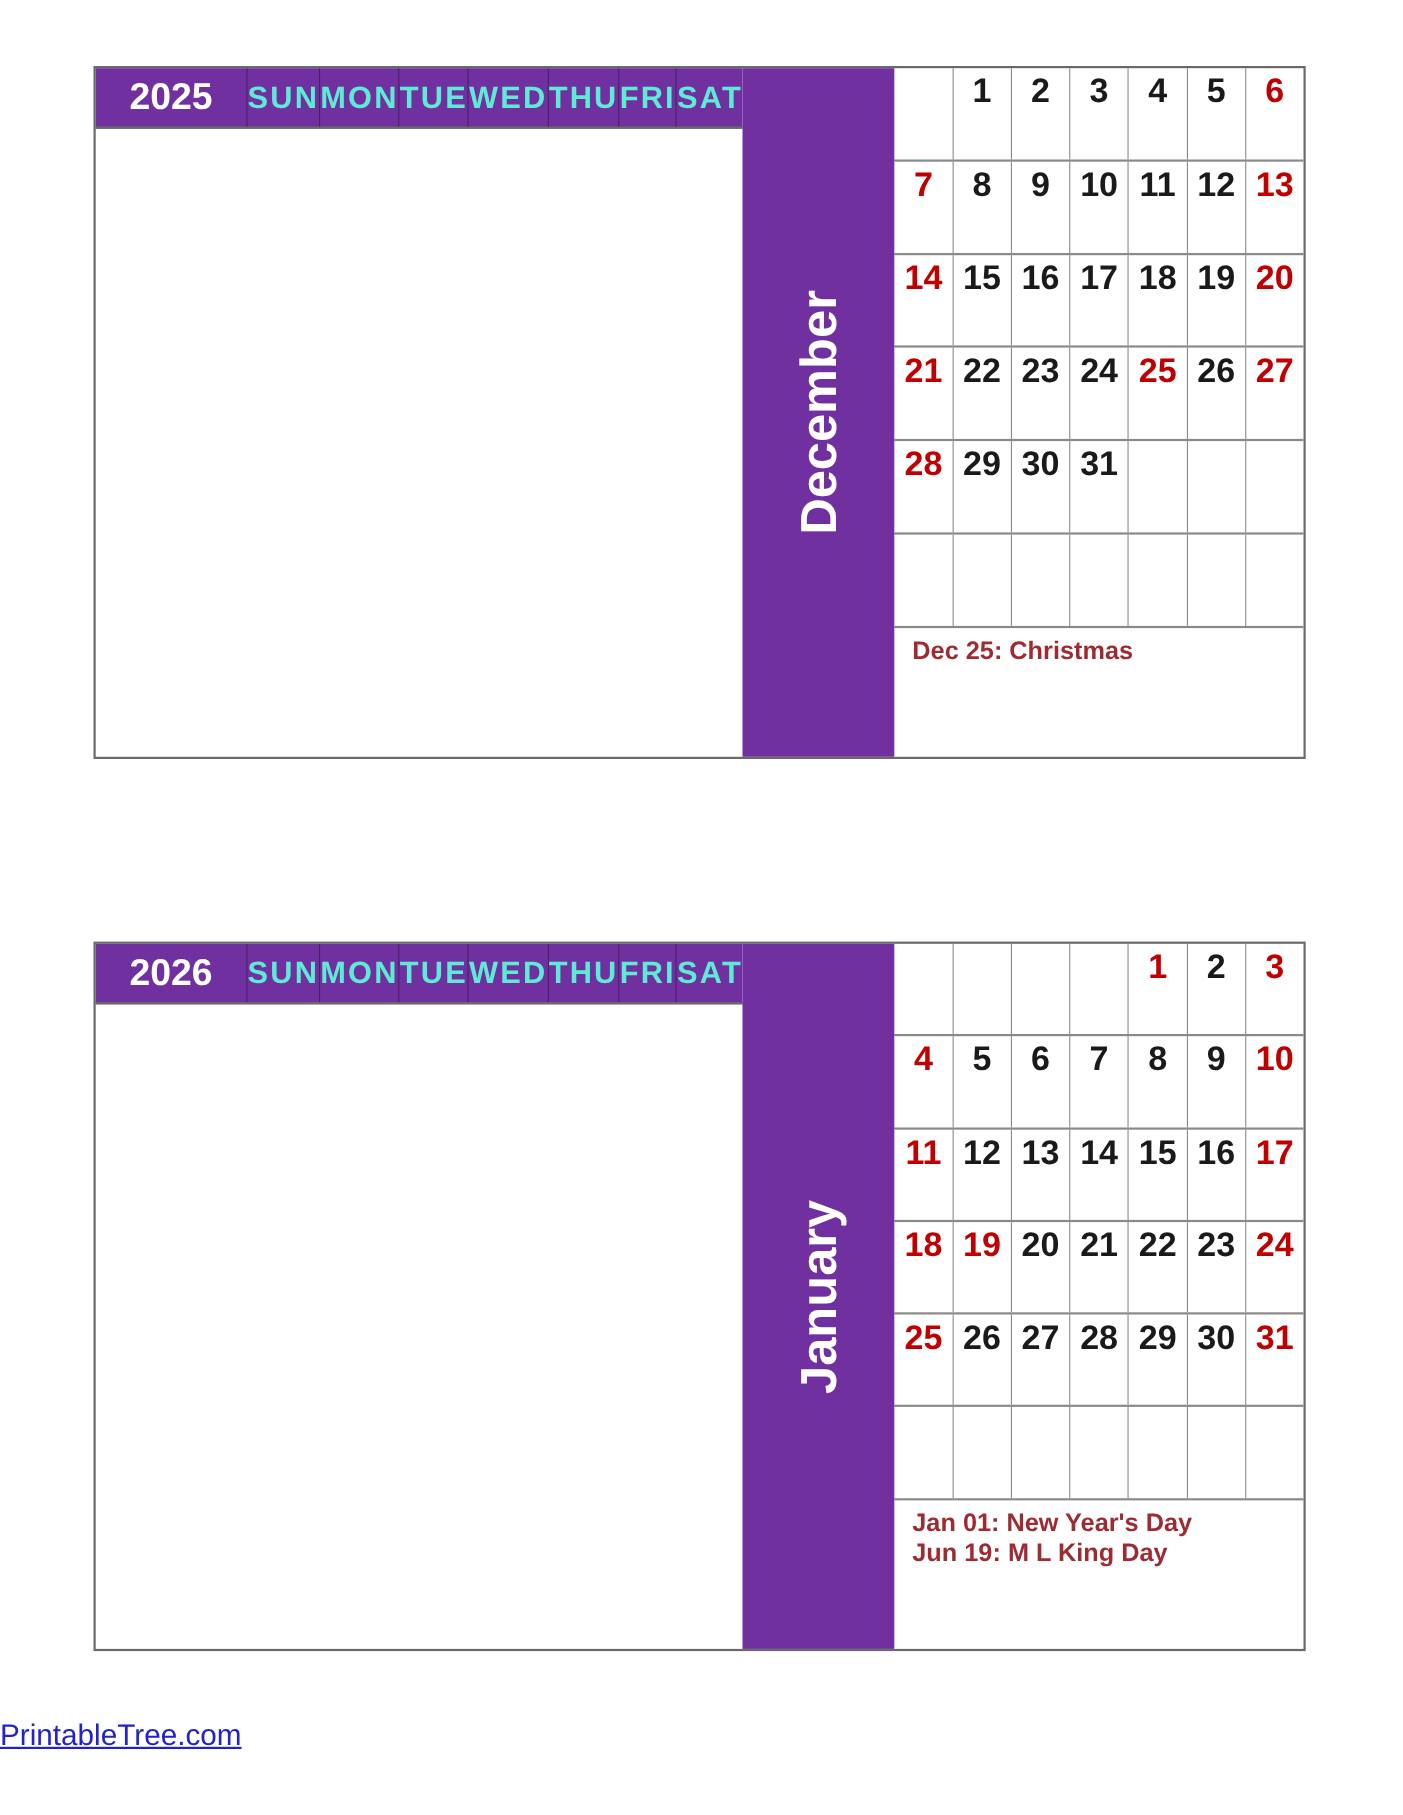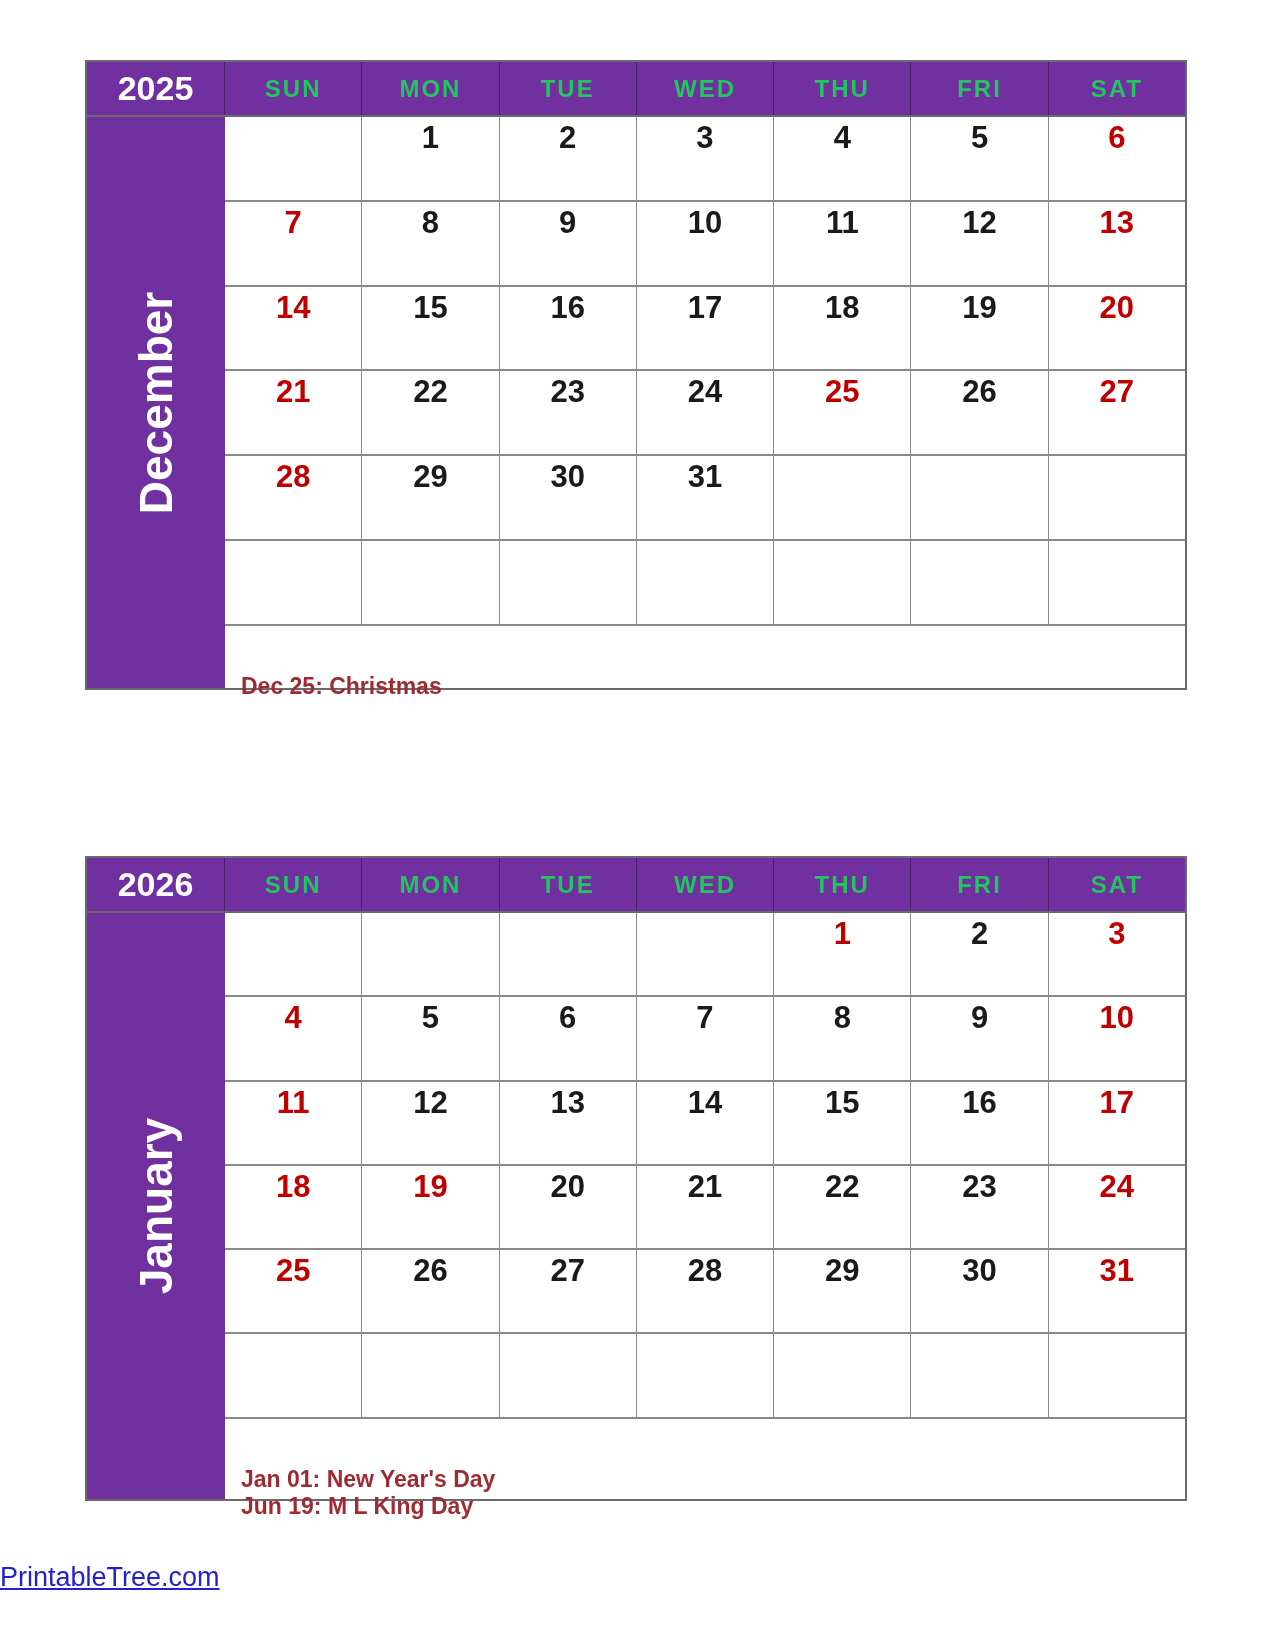--- a/index.html
+++ b/index.html
@@ -12,37 +12,37 @@
     --link-blue:#2121CD;
   }
   html,body{margin:0;padding:0;}
   body{
     width:1275px;height:1650px;position:relative;background:#ffffff;
     font-family:"Liberation Sans", sans-serif;overflow:hidden;
   }
   .cal{
     position:absolute;left:85px;width:1102px;box-sizing:border-box;
     border:2px solid var(--border-out);
-    display:flex;flex-direction:column;background:#fff;
+    display:flex;flex-direction:row;background:#fff;
   }
   .cal-dec{top:60px;height:630px;}
   .cal-jan{top:856px;height:645px;}
 
   .cal-header{
     height:55px;flex:none;display:flex;background:var(--purple);
     border-bottom:2px solid var(--border-out);box-sizing:border-box;
   }
   .year-cell{
     width:138px;flex:none;display:flex;align-items:center;justify-content:center;
     color:#fff;font-size:34px;font-weight:bold;
     border-right:1px solid rgba(0,0,0,0.35);box-sizing:border-box;
   }
   .day-cell{
     flex:1;display:flex;align-items:center;justify-content:center;
-    color:#22c55e;font-size:24px;font-weight:bold;letter-spacing:2px;
+    color:#5eead4;font-size:28px;font-weight:bold;letter-spacing:2px;
     border-right:1px solid rgba(0,0,0,0.35);box-sizing:border-box;
   }
   .day-cell:last-child{border-right:none;}
 
   .cal-body{flex:1;display:flex;min-height:0;}
   .sidebar{width:138px;flex:none;background:var(--purple);position:relative;}
   .month-label{
     position:absolute;top:50%;left:50%;
     transform:translate(-50%,-50%) rotate(-90deg);
     color:#fff;font-size:46px;font-weight:bold;white-space:nowrap;
@@ -56,21 +56,21 @@
   .cal-jan .week-row{height:84.3px;}
   .date-cell{
     flex:1;box-sizing:border-box;border-right:1px solid var(--border-in);
     text-align:center;padding-top:5px;
     font-size:31px;font-weight:bold;color:var(--date-black);line-height:1.05;
   }
   .date-cell:last-child{border-right:none;}
   .date-cell.red{color:var(--date-red);}
 
   .note-area{
-    flex:1;box-sizing:border-box;padding:7px 24px 0 16px;margin-top:40px;
+    flex:1;box-sizing:border-box;padding:7px 24px 0 16px;
   }
   .note-line{
     color:var(--note-red);font-size:23px;font-weight:bold;line-height:27px;
     white-space:nowrap;
   }
 
   .footer{position:absolute;top:1562px;left:0;width:100%;}
   .footer-link{
     color:var(--link-blue);font-size:27px;text-decoration:underline;cursor:pointer;
   }

